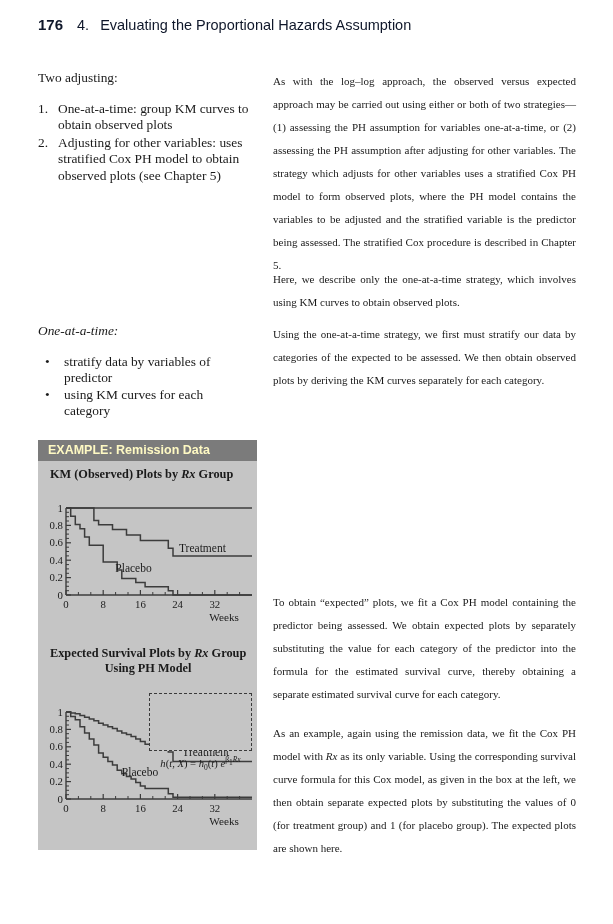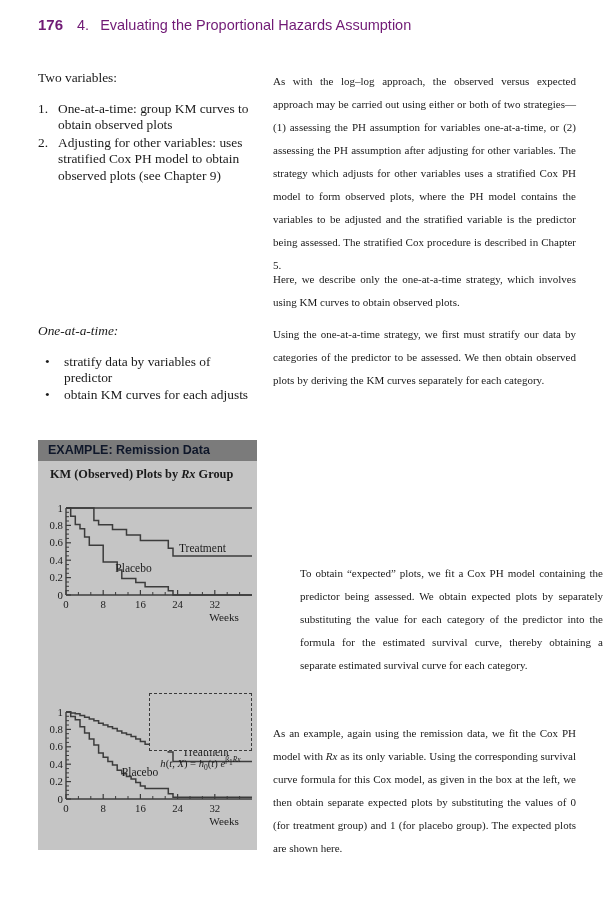--- a/index.html
+++ b/index.html
@@ -1,34 +1,34 @@
 <!DOCTYPE html>
 <html><head>
 <meta charset="utf-8">
 <style>
   html,body{margin:0;padding:0;background:#ffffff;}
   .page{position:relative;width:613px;height:924px;background:#ffffff;overflow:hidden;
         font-family:"Liberation Serif",serif;color:#1a1a1a;}
   
   .hdr{position:absolute;left:38px;top:16px;font-family:"Liberation Sans",sans-serif;
-       font-size:14.5px;color:#701a75;white-space:nowrap;}
+       font-size:14.5px;color:#0f172a;white-space:nowrap;}
   .hdr .pn{font-weight:bold;font-size:15px;margin-right:14px;}
   .hdr .cn{margin-right:11px;}
   
   .lc{position:absolute;left:38px;width:214px;font-size:13.4px;line-height:16.4px;}
   .rc{position:absolute;left:273px;width:303px;font-size:11px;line-height:23px;
       text-align:justify;}
   .numlist .item{display:flex;margin-bottom:1px;}
   .numlist .num{width:20px;flex:0 0 20px;}
   .bullist .item{display:flex;}
   .bullist .bul{width:11px;flex:0 0 11px;margin-left:7px;margin-right:8px;}
   
   .exbox{position:absolute;left:38px;top:440px;width:219px;height:410px;background:#c5c5c5;}
   .exhdr{position:absolute;left:0;top:0;width:219px;height:21px;background:#7b7b7b;
-         color:#0f172a;font-family:"Liberation Sans",sans-serif;font-weight:bold;
+         color:#fef9c3;font-family:"Liberation Sans",sans-serif;font-weight:bold;
          font-size:12.5px;line-height:21px;padding-left:10px;box-sizing:border-box;}
   .plt-title{position:absolute;left:12px;font-weight:bold;font-size:12.3px;line-height:15px;text-align:center;}
   .chart{position:absolute;left:4px;}
   .fbox{position:absolute;left:111px;top:253px;width:103px;height:58px;background:#c5c5c5;
         border:1.5px dashed #3a3a3a;box-sizing:border-box;font-size:10.6px;
         text-align:center;padding-top:7px;z-index:5;}
   .fbox .fl{display:block;line-height:21px;white-space:nowrap;margin-top:48px;}
   .fbox sub{font-size:7.5px;}
   .fbox sup{font-size:7.5px;}
   .faint{opacity:0.22;}
@@ -36,50 +36,50 @@
 </style>
 </head>
 <body>
 
 <div class="page">
 
   <div class="hdr">
     <span class="pn">176</span><span class="cn">4.</span><span>Evaluating the Proportional Hazards Assumption</span>
   </div>
 
-  <div class="lc" style="top:70px;">Two variables:</div>
+  <div class="lc" style="top:70px;">Two adjusting:</div>
 
   <div class="lc numlist" style="top:101px;">
     <div class="item">
       <span class="num">1.</span>
       <span>One-at-a-time: group KM curves to obtain observed plots</span>
     </div>
     <div class="item">
       <span class="num">2.</span>
-      <span>Adjusting for other variables: uses stratified Cox PH model to obtain observed plots (see Chapter 9)</span>
+      <span>Adjusting for other variables: uses stratified Cox PH model to obtain observed plots (see Chapter 5)</span>
     </div>
   </div>
 
   <div class="lc" style="top:323px;font-style:italic;">One-at-a-time:</div>
 
   <div class="lc bullist" style="top:354px;">
     <div class="item">
       <span class="bul">•</span>
       <span>stratify data by variables of predictor</span>
     </div>
     <div class="item">
       <span class="bul">•</span>
-      <span>obtain KM curves for each adjusts</span>
+      <span>using KM curves for each category</span>
     </div>
   </div>
 
   <div class="rc" style="top:70px;">As with the log–log approach, the observed versus expected approach may be carried out using either or both of two strategies—(1) assessing the PH assumption for variables one-at-a-time, or (2) assessing the PH assumption after adjusting for other variables. The strategy which adjusts for other variables uses a stratified Cox PH model to form observed plots, where the PH model contains the variables to be adjusted and the stratified variable is the predictor being assessed. The stratified Cox procedure is described in Chapter 5.</div>
   <div class="rc" style="top:268px;">Here, we describe only the one-at-a-time strategy, which involves using KM curves to obtain observed plots.</div>
-  <div class="rc" style="top:323px;">Using the one-at-a-time strategy, we first must stratify our data by categories of the predictor to be assessed. We then obtain observed plots by deriving the KM curves separately for each category.</div>
-  <div class="rc" style="top:562px;margin-left:27px;">To obtain “expected” plots, we fit a Cox PH model containing the predictor being assessed. We obtain expected plots by separately substituting the value for each category of the predictor into the formula for the estimated survival curve, thereby obtaining a separate estimated survival curve for each category.</div>
+  <div class="rc" style="top:323px;">Using the one-at-a-time strategy, we first must stratify our data by categories of the expected to be assessed. We then obtain observed plots by deriving the KM curves separately for each category.</div>
+  <div class="rc" style="top:591px;">To obtain “expected” plots, we fit a Cox PH model containing the predictor being assessed. We obtain expected plots by separately substituting the value for each category of the predictor into the formula for the estimated survival curve, thereby obtaining a separate estimated survival curve for each category.</div>
   <div class="rc" style="top:722px;">As an example, again using the remission data, we fit the Cox PH model with <i>Rx</i> as its only variable. Using the corresponding survival curve formula for this Cox model, as given in the box at the left, we then obtain separate expected plots by substituting the values of 0 (for treatment group) and 1 (for placebo group). The expected plots are shown here.</div>
 
   <div class="exbox">
     <div class="exhdr">EXAMPLE: Remission Data</div>
 
     <div class="plt-title" style="top:27px;">KM (Observed) Plots by <i>Rx</i> Group</div>
     <svg class="chart" style="top:60px;" width="214" height="126">
         <line x1="24" y1="8" x2="24" y2="95" stroke="#3c3c3c" stroke-width="1.4"></line>
         <line x1="24" y1="95" x2="210" y2="95" stroke="#3c3c3c" stroke-width="1.4"></line>
         <line x1="24" y1="95" x2="29" y2="95" stroke="#3c3c3c" stroke-width="1.2"></line>
@@ -130,20 +130,21 @@
         <line x1="185.2" y1="95" x2="185.2" y2="92" stroke="#3c3c3c" stroke-width="1"></line>
         <line x1="197.6" y1="95" x2="197.6" y2="92" stroke="#3c3c3c" stroke-width="1"></line>
         <line x1="24" y1="8" x2="210" y2="8" stroke="#3c3c3c" stroke-width="1.5"></line>
         <path d="M 24 8 L 51.9 8 L 51.9 20.4 L 56.6 20.4 L 56.6 24.8 L 70.5 24.8 L 70.5 29.5 L 84.5 29.5 L 84.5 35 L 98.4 35 L 98.4 40.5 L 126.3 40.5 L 126.3 48.2 L 131 48.2 L 131 56 L 210 56 L 210 56" fill="none" stroke="#3c3c3c" stroke-width="1.5"></path>
         <text x="137" y="51.5" font-size="11.5">Treatment</text>
         <path d="M 24 8 L 28.7 8 L 28.7 16.3 L 33.3 16.3 L 33.3 24.5 L 38 24.5 L 38 28.7 L 42.6 28.7 L 42.6 37 L 47.3 37 L 47.3 45.3 L 61.2 45.3 L 61.2 61.9 L 75.2 61.9 L 75.2 70.1 L 79.8 70.1 L 79.8 78.5 L 93.8 78.5 L 93.8 82.6 L 103.1 82.6 L 103.1 86.7 L 126.3 86.7 L 126.3 90.8 L 131 90.8 L 131 95 L 210 95 L 210 95" fill="none" stroke="#3c3c3c" stroke-width="1.5"></path>
         <text x="73.3" y="71.5" font-size="11.5">Placebo</text>
         <text x="182.1" y="121" text-anchor="middle" font-size="11.2">Weeks</text>
       </svg>
 
+    <div class="plt-title" style="top:206px;">Expected Survival Plots by <i>Rx</i> Group<br>Using PH Model</div>
     <svg class="chart" style="top:264px;" width="214" height="126">
         <line x1="24" y1="8" x2="24" y2="95" stroke="#3c3c3c" stroke-width="1.4"></line>
         <line x1="24" y1="95" x2="210" y2="95" stroke="#3c3c3c" stroke-width="1.4"></line>
         <line x1="24" y1="95" x2="29" y2="95" stroke="#3c3c3c" stroke-width="1.2"></line>
         <text x="21" y="98.6" text-anchor="end" font-size="10.8">0</text>
         <line x1="24" y1="77.6" x2="29" y2="77.6" stroke="#3c3c3c" stroke-width="1.2"></line>
         <text x="21" y="81.2" text-anchor="end" font-size="10.8">0.2</text>
         <line x1="24" y1="60.2" x2="29" y2="60.2" stroke="#3c3c3c" stroke-width="1.2"></line>
         <text x="21" y="63.8" text-anchor="end" font-size="10.8">0.4</text>
         <line x1="24" y1="42.8" x2="29" y2="42.8" stroke="#3c3c3c" stroke-width="1.2"></line>

